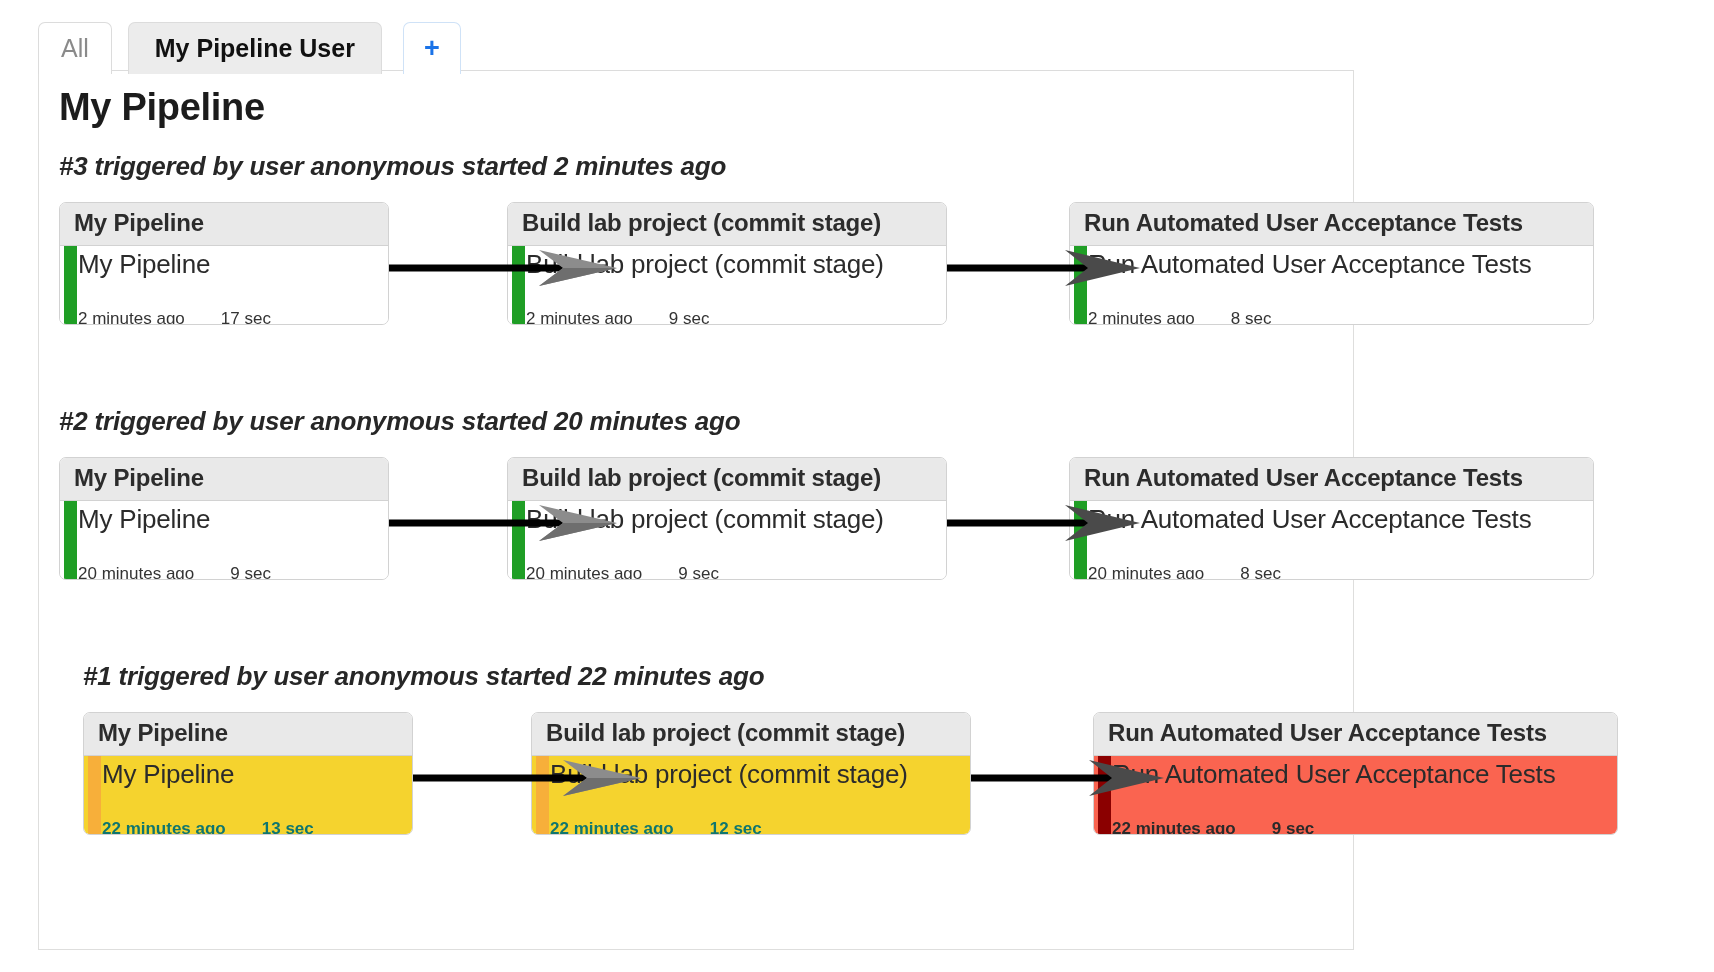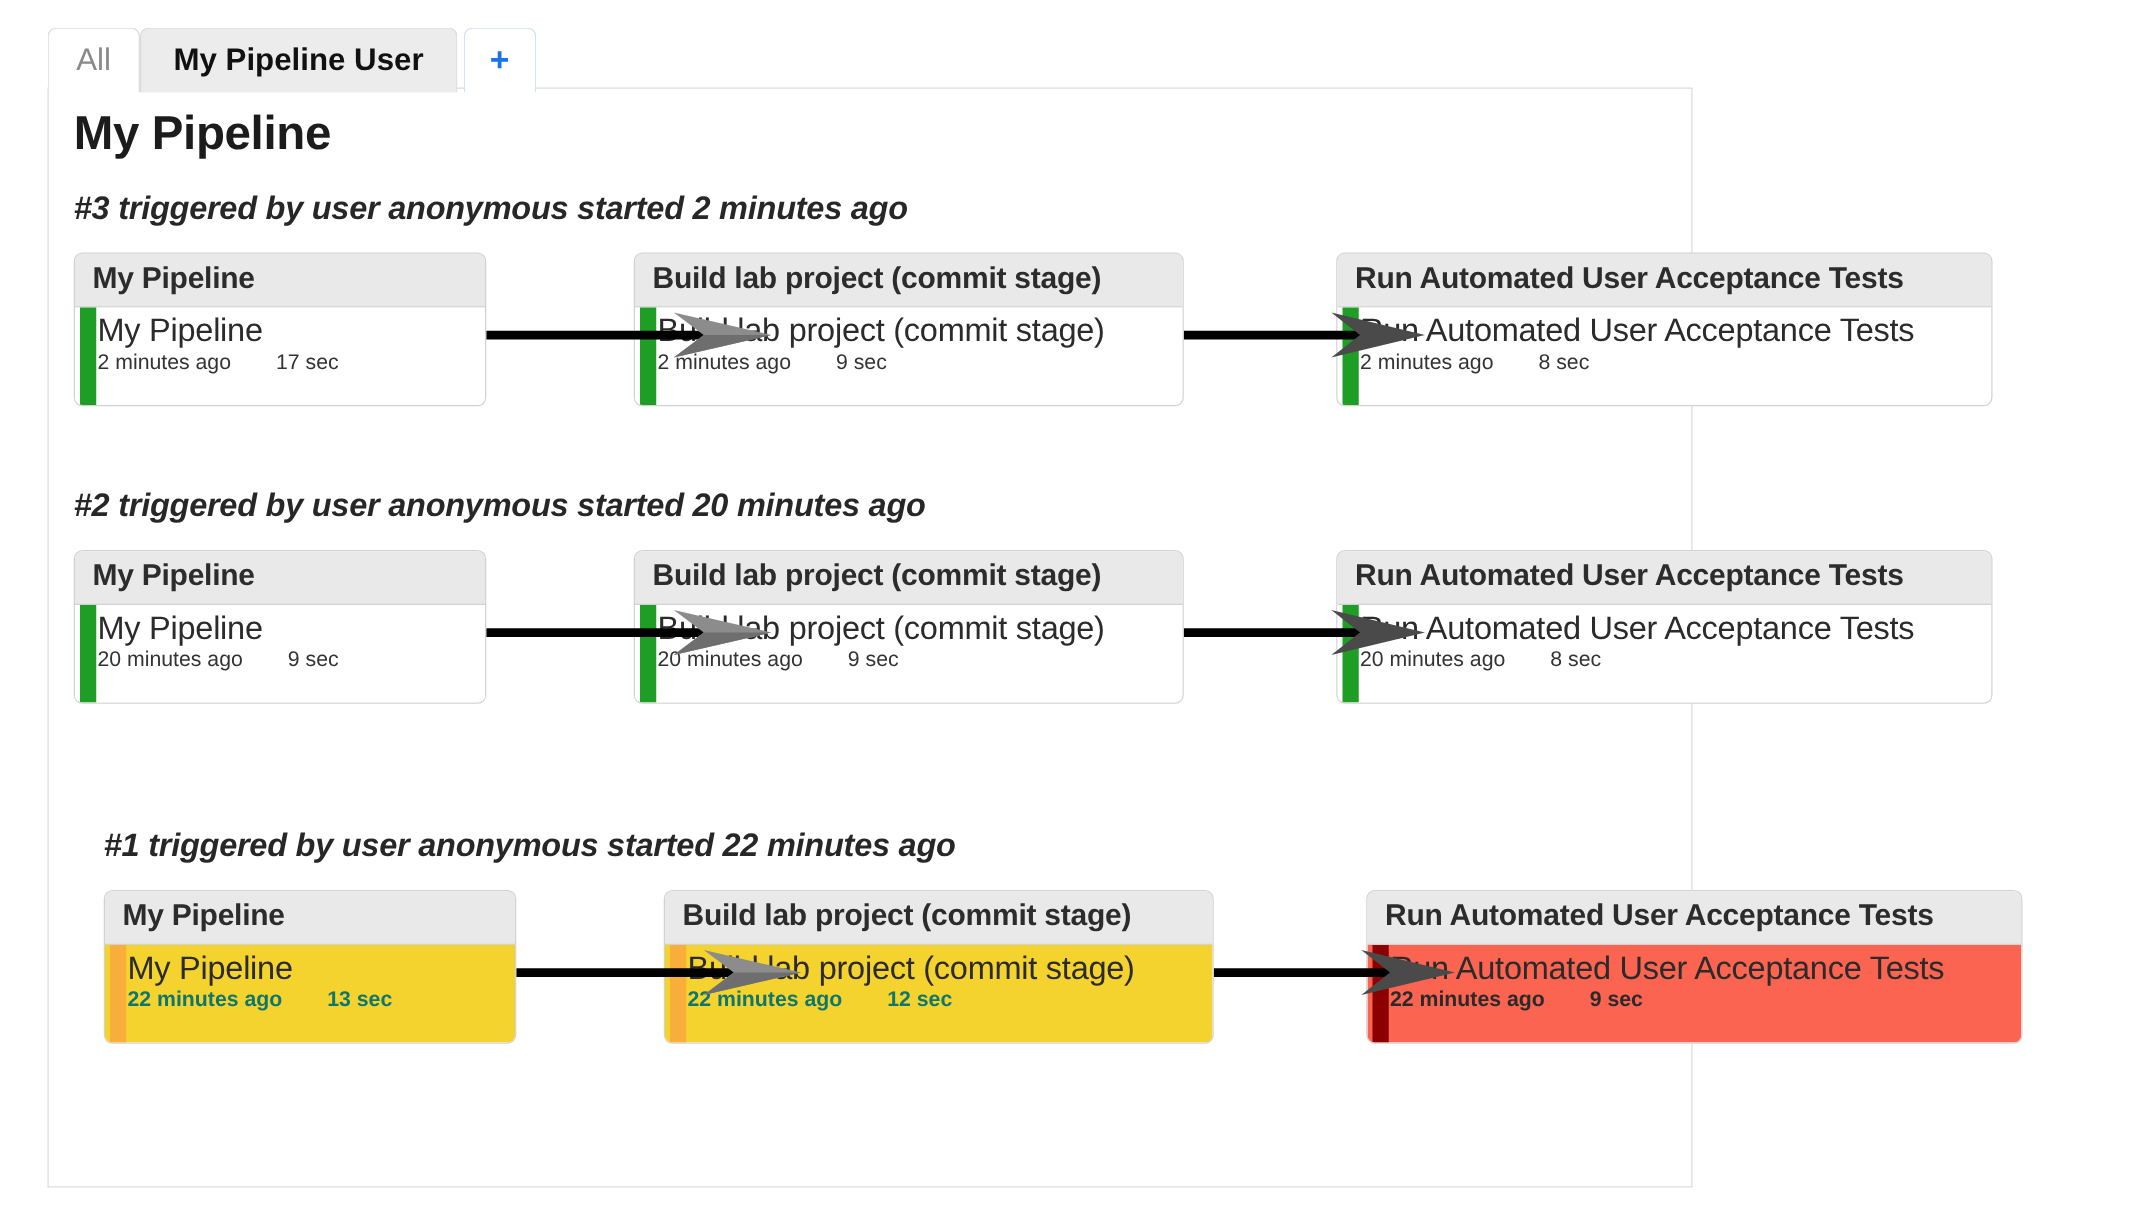--- a/index.html
+++ b/index.html
@@ -21,21 +21,21 @@
   }
 
   
   .tabbar {
     position: absolute;
     left: 38px;
     top: 18px;
     height: 56px;
     display: flex;
     align-items: flex-end;
-    gap: 0px;
+    gap: 16px;
     z-index: 6;
   }
   .tab {
     height: 52px;
     display: flex;
     align-items: center;
     justify-content: center;
     padding: 0 22px;
     font-size: 25px;
     border-top-left-radius: 7px;
@@ -149,21 +149,21 @@
     padding-top: 3px;
     letter-spacing: -0.2px;
   }
   .stage-meta {
     font-size: 17px;
     color: #333333;
     white-space: nowrap;
     line-height: 20px;
     margin-top: 1px;
   }
-  .stage-meta .dur { display: inline-block; margin-left: 36px; }
+  .stage-meta .dur { display: inline-block; margin-left: 36px; margin-top: 29px; }
 
   
   .stage-body.success .status-bar { background: #1f9e25; }
   .stage-body.unstable {
     background: #f5d32e;
   }
   .stage-body.unstable .status-bar { background: #f7af3a; }
   .stage-body.unstable .stage-meta { font-weight: bold; color: #0f766e; }
   .stage-body.failed {
     background: #fa6450;
@@ -244,21 +244,21 @@
             <div class="stage-name">Run Automated User Acceptance Tests</div>
             <div class="stage-meta">
               <span>2 minutes ago</span><span class="dur">8 sec</span>
             </div>
           </div>
         </div>
 
       </div>
     </div>
 
-    <div class="build" style="top:318px;">
+    <div class="build" style="top:335px;">
       <div class="build-header">#2 triggered by user anonymous started 20 minutes ago</div>
 
       <div class="stages">
 
         <div class="stage" style="left:0px; width:330px;">
           <div class="stage-head">My Pipeline</div>
           <div class="stage-body success">
             <div class="status-bar"></div>
             <div class="stage-name">My Pipeline</div>
             <div class="stage-meta">

